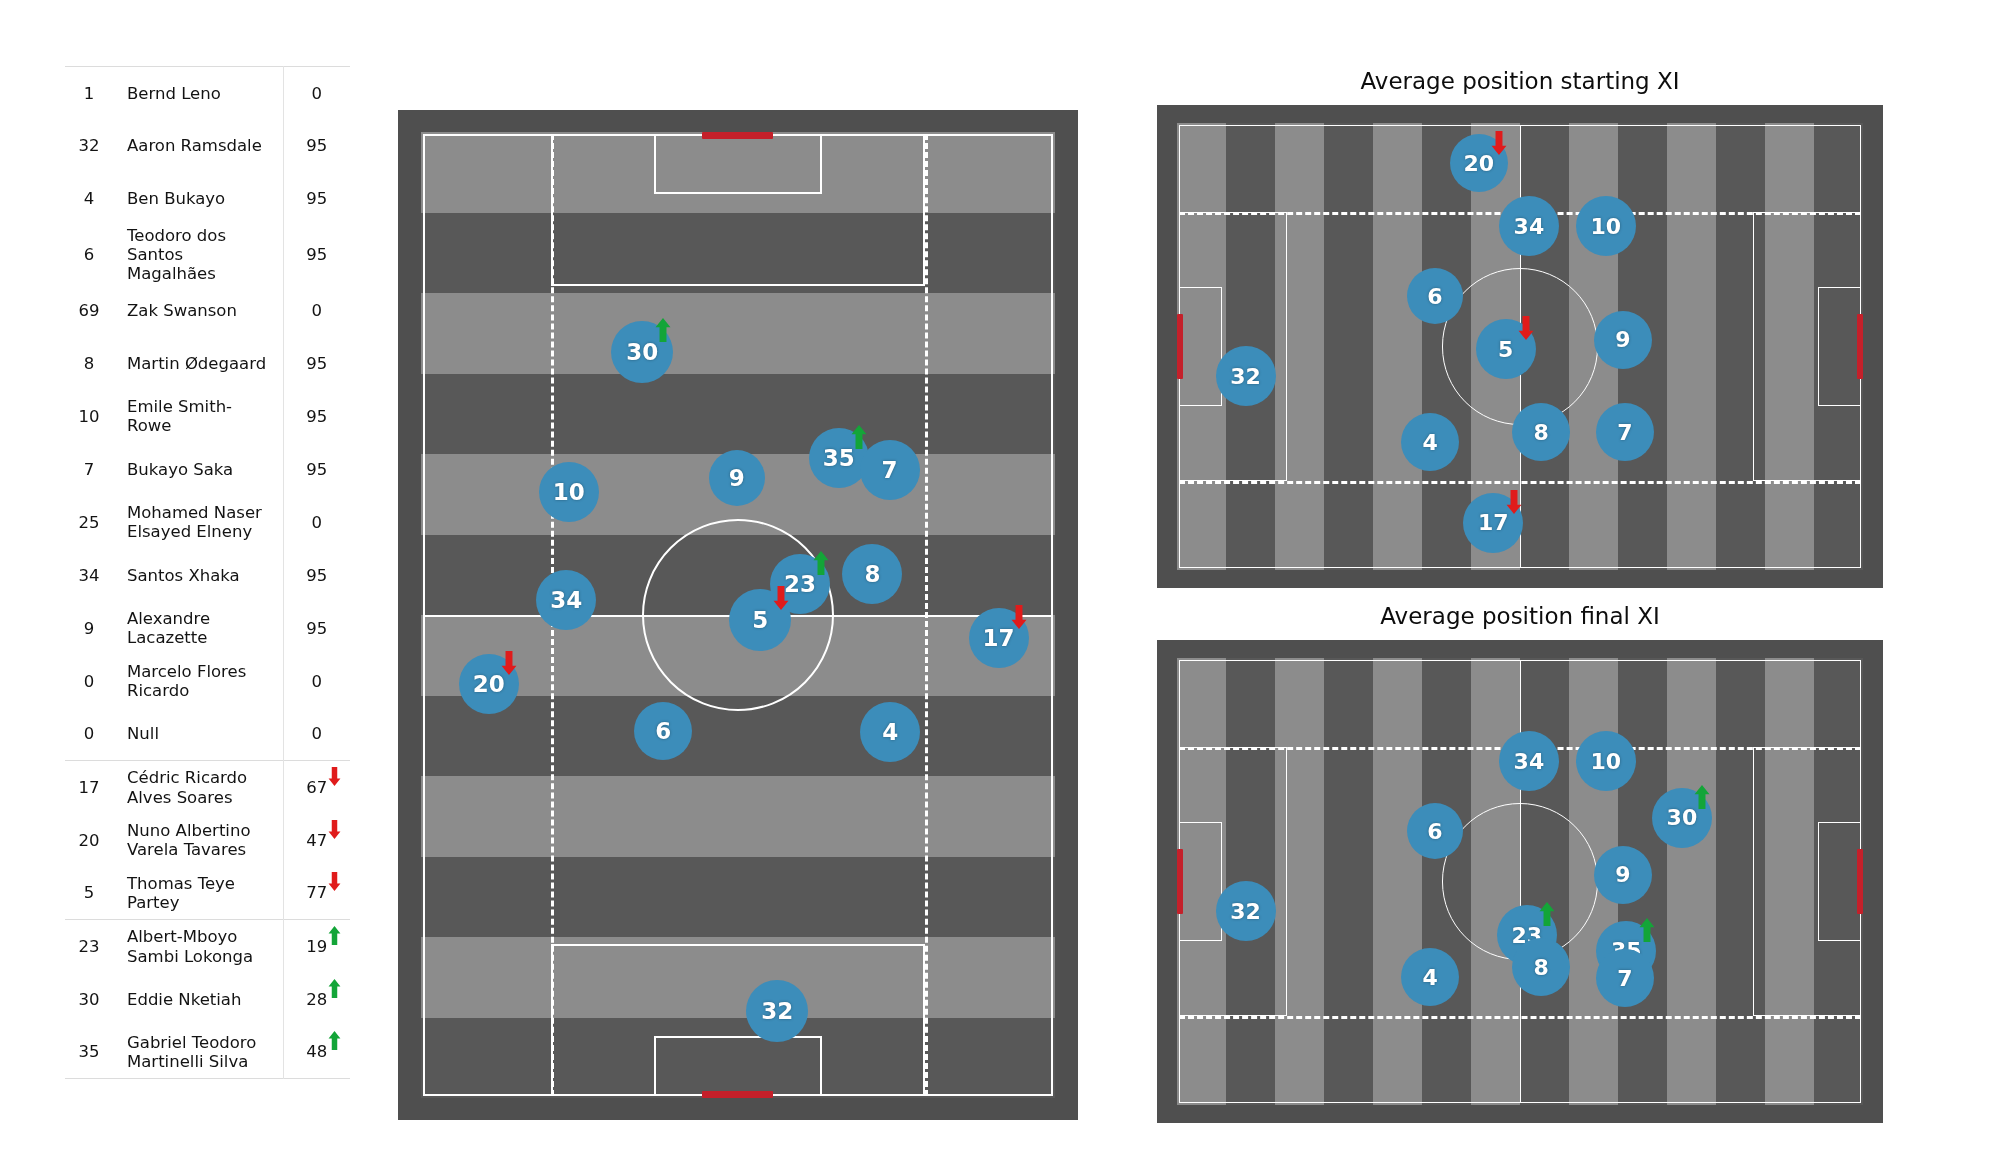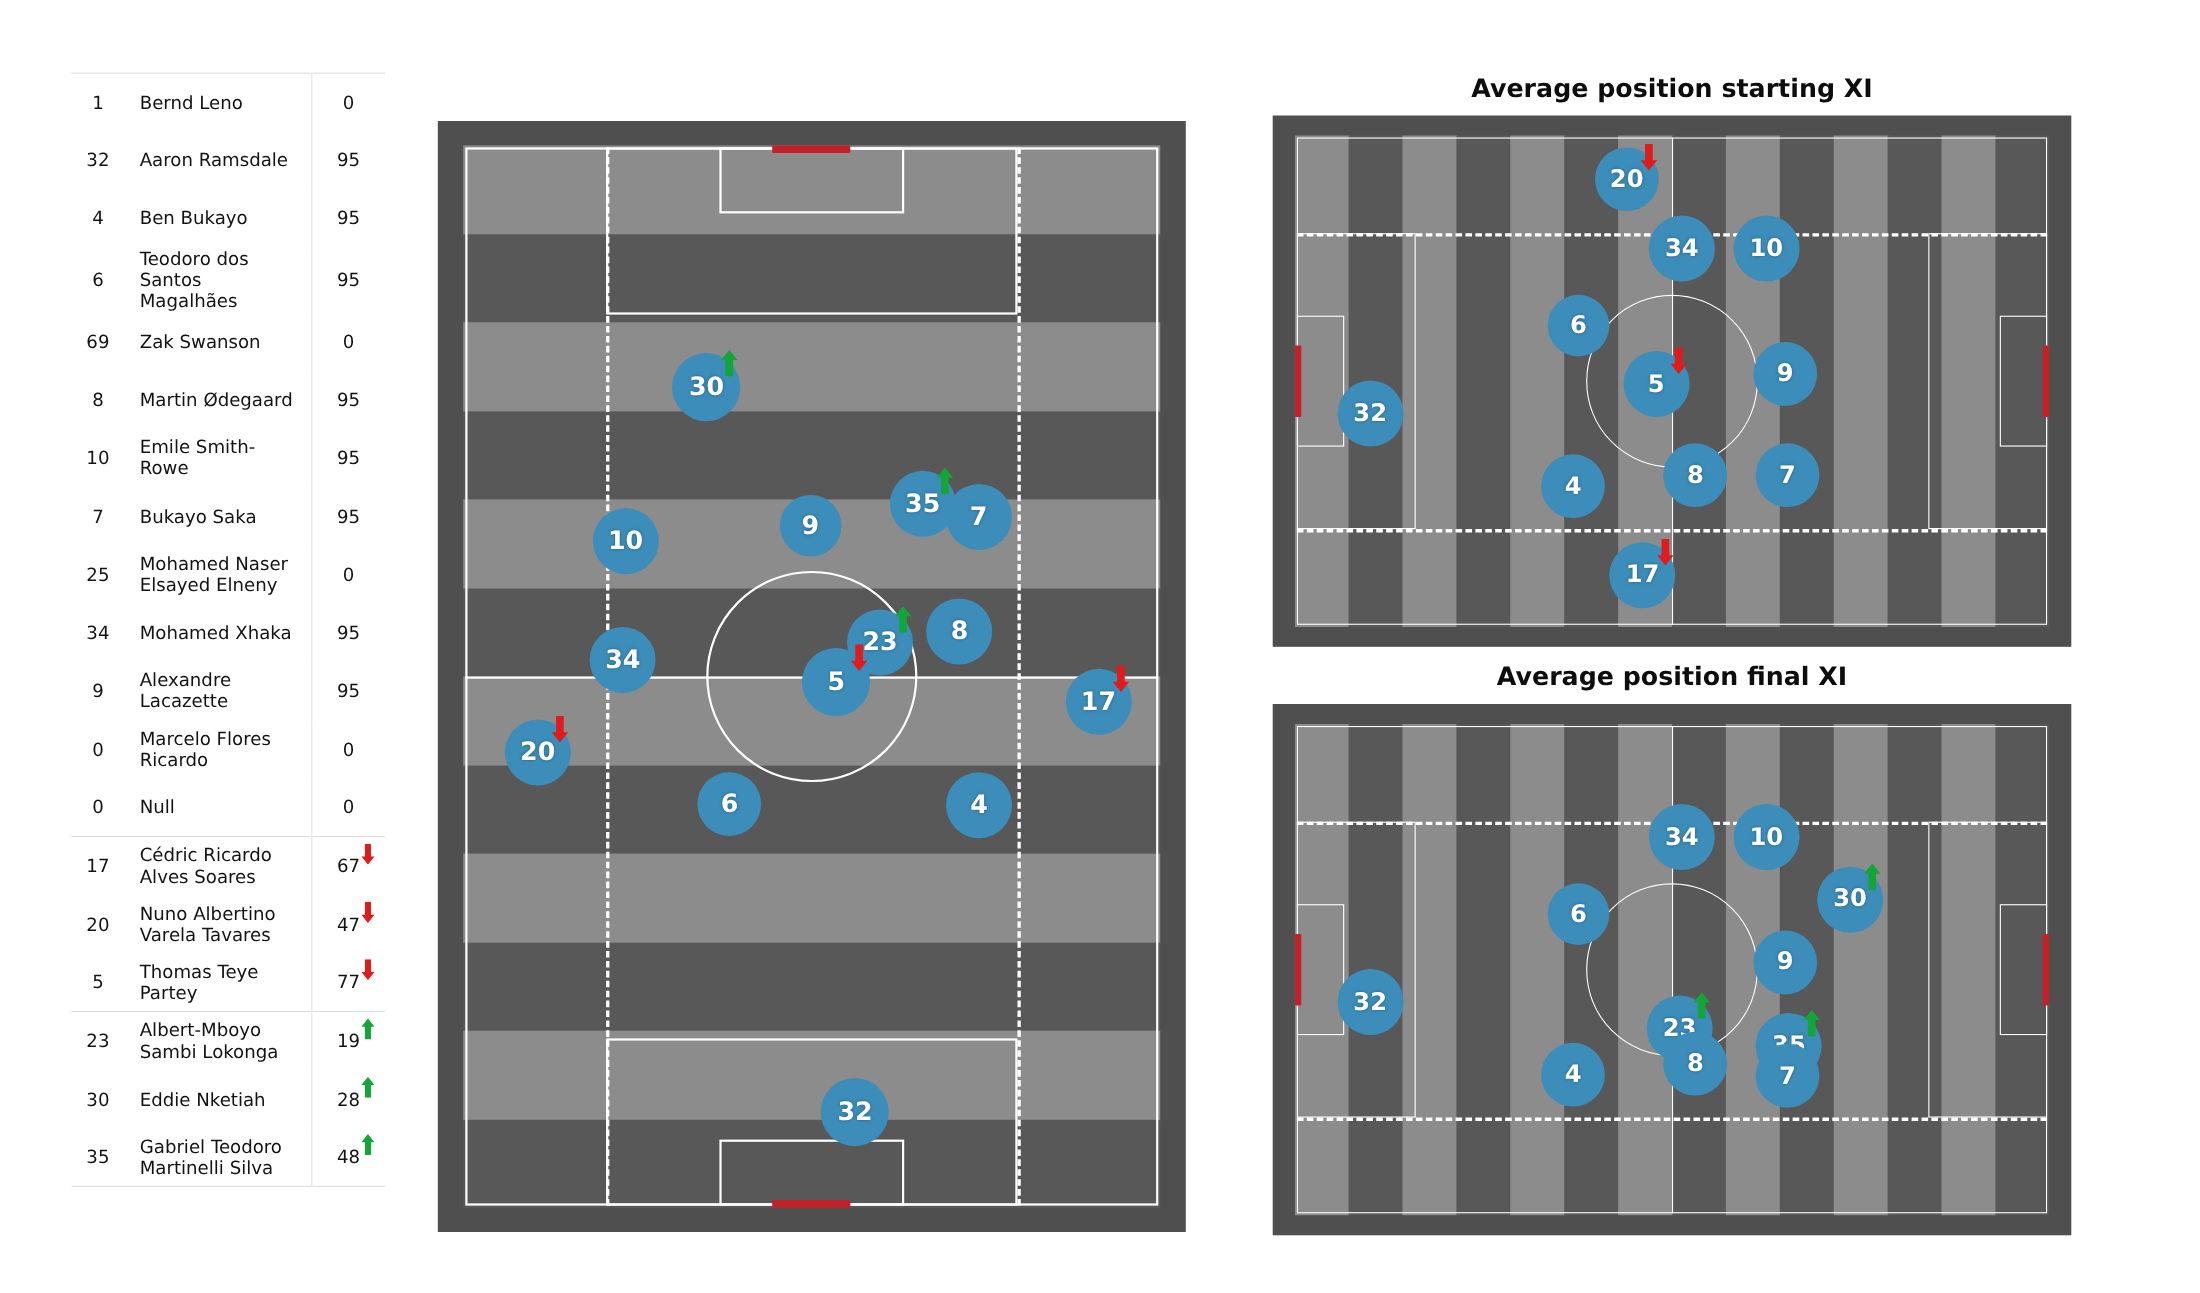--- a/index.html
+++ b/index.html
@@ -37,21 +37,20 @@
   .arrow {
     position: absolute; left: 100%; top: -11px;
     width: 13px; height: 19px; margin-left: 1px;
   }
 
   
   .pitch-title {
     position: absolute;
     text-align: center;
     color: #0d0d0d;
-    font-weight: bold;
   }
   .pitch {
     position: absolute;
     background: #4f4f4f;
     overflow: hidden;
   }
   .pitch-inner { position: absolute; overflow: hidden; }
   .line { position: absolute; background: #ffffff; }
   .box  { position: absolute; border: 2px solid #ffffff; }
   .circ { position: absolute; border: 2px solid #ffffff; border-radius: 50%; }
@@ -130,21 +129,21 @@
             <td class="c-name">Bukayo Saka</td>
             <td class="c-min"><span class="minwrap">95</span></td>
           </tr>
           <tr>
             <td class="c-num">25</td>
             <td class="c-name">Mohamed Naser Elsayed Elneny</td>
             <td class="c-min"><span class="minwrap">0</span></td>
           </tr>
           <tr>
             <td class="c-num">34</td>
-            <td class="c-name">Mohamed Xhaka</td>
+            <td class="c-name">Santos Xhaka</td>
             <td class="c-min"><span class="minwrap">95</span></td>
           </tr>
           <tr>
             <td class="c-num">9</td>
             <td class="c-name">Alexandre Lacazette</td>
             <td class="c-min"><span class="minwrap">95</span></td>
           </tr>
           <tr>
             <td class="c-num">0</td>
             <td class="c-name">Marcelo Flores Ricardo</td>

